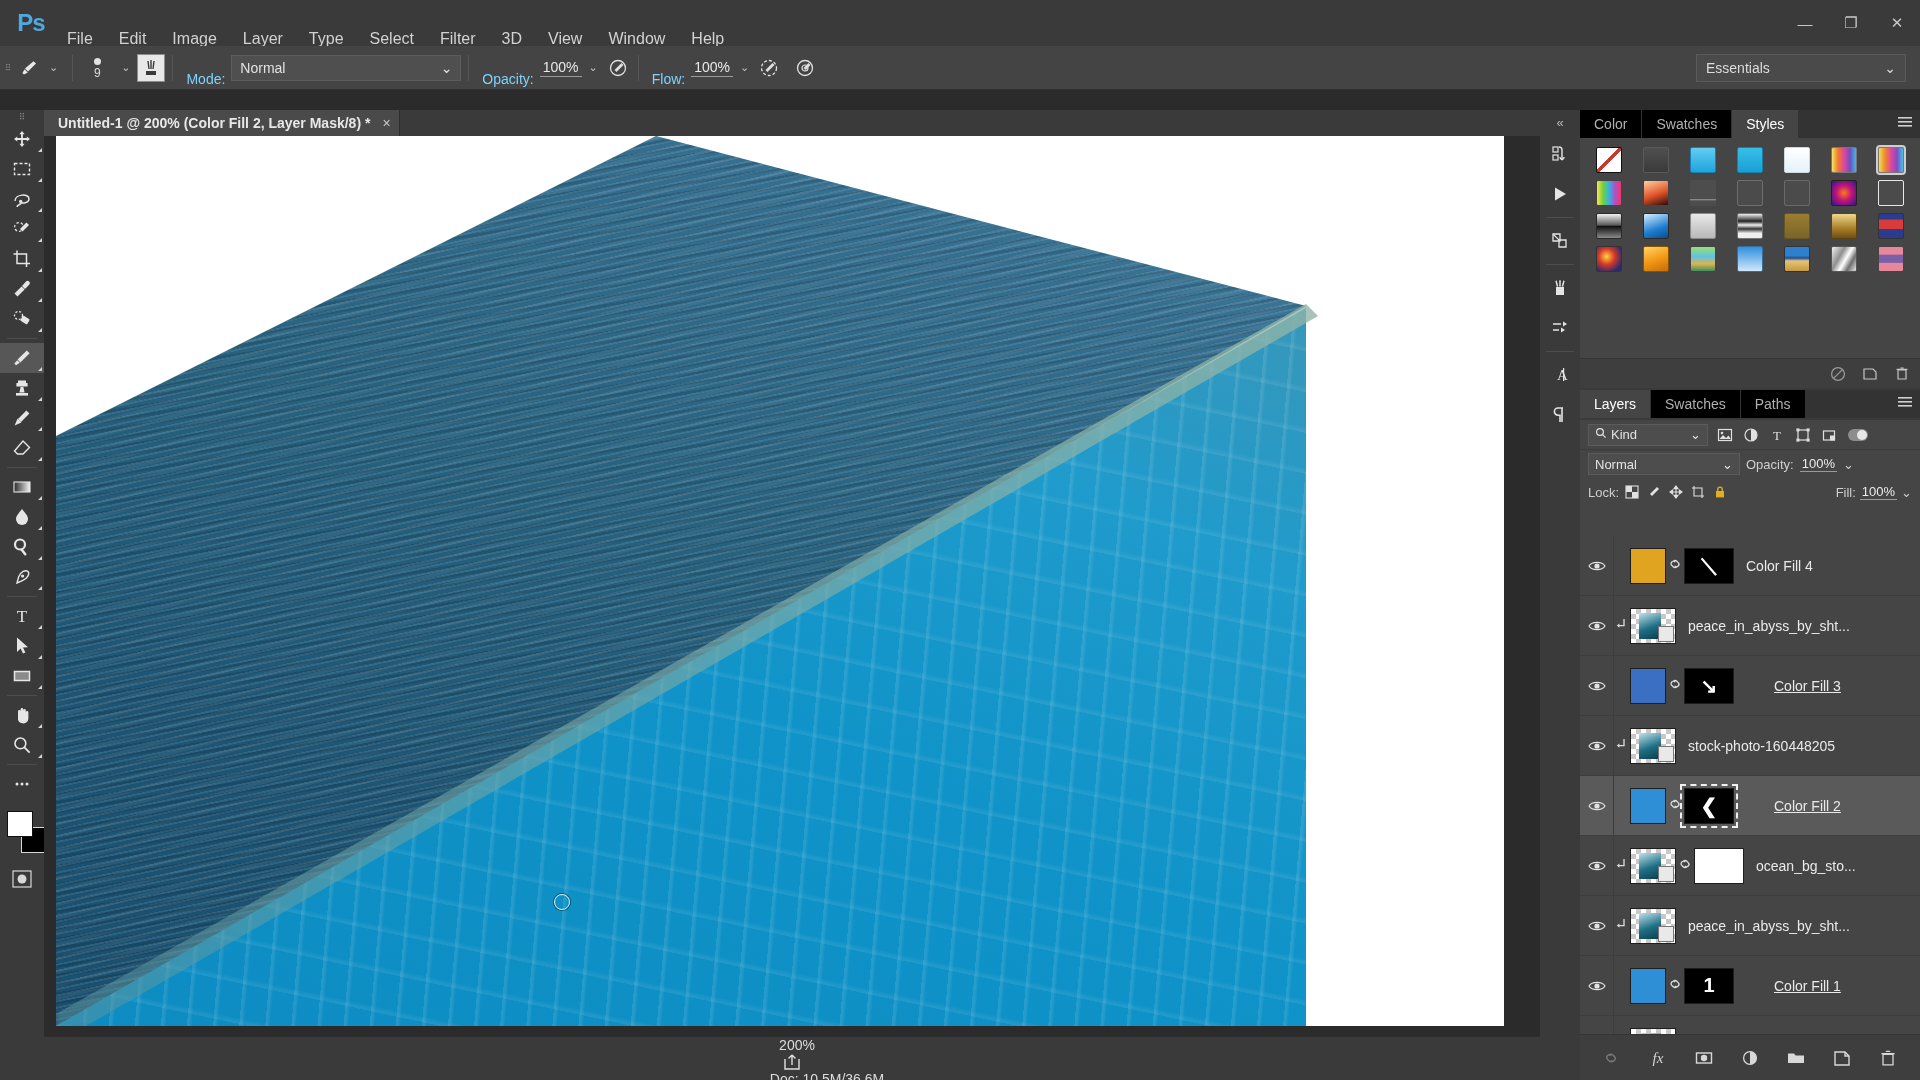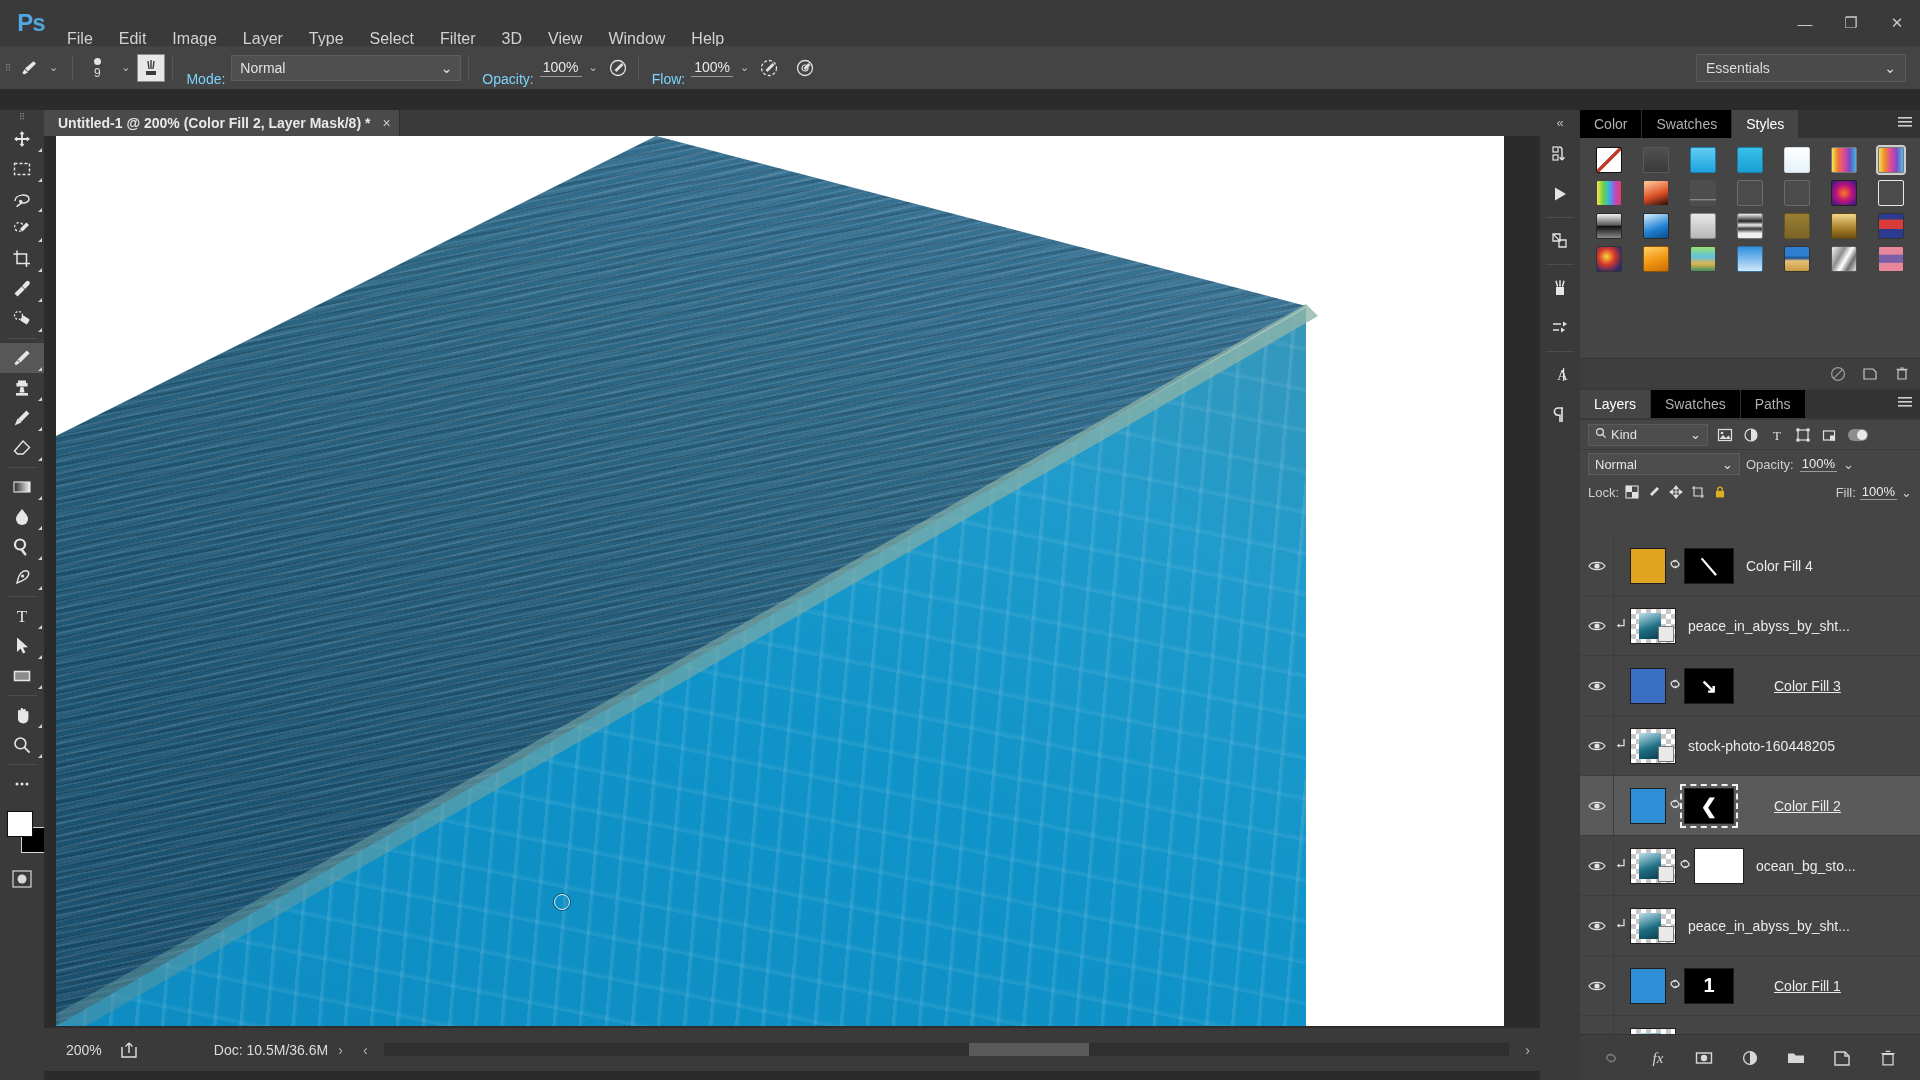--- a/index.html
+++ b/index.html
@@ -155,22 +155,22 @@
     box-shadow: 0 0 0 1px rgba(0,0,0,.45);
   }
   
   .cv-scroll-v {
     position: absolute; right: 0; top: 136px; width: 14px; bottom: 44px; background: #333;
   }
   .cv-scroll-v .thumb { position: absolute; left: 2px; top: 210px; width: 10px; height: 180px; background: #5c5c5c; border-radius: 5px; }
 
   
   .statusbar {
-    position: absolute; left: 44px; bottom: 9px; right: 380px; height: 44px;
-    background: #3a3a3a; display: flex; align-items: center; border-top: 1px solid #2e2e2e;
+    position: absolute; left: 44px; bottom: 0; right: 380px; height: 44px;
+    background: #3a3a3a; display: flex; align-items: center; border-top: 1px solid #2e2e2e; flex-direction: column;
   }
   .status-zoom { font-size: 14px; color: #dcdcdc; padding: 0 12px 0 22px; }
   .status-share { width: 30px; display:flex; align-items:center; justify-content:center; color:#e0e0e0; }
   .status-doc { font-size: 14px; color: #dcdcdc; padding-left: 70px; }
   .status-arrow { font-size: 14px; color: #b4b4b4; padding: 0 10px; }
   .sb-track { flex: 1; height: 13px; background: #2f2f2f; border-radius: 0; margin: 0 6px; position: relative; }
   .sb-thumb { position: absolute; left: 52%; top: 0; width: 120px; height: 13px; background: #5a5a5a; }
 
   
   .dock-rail {

